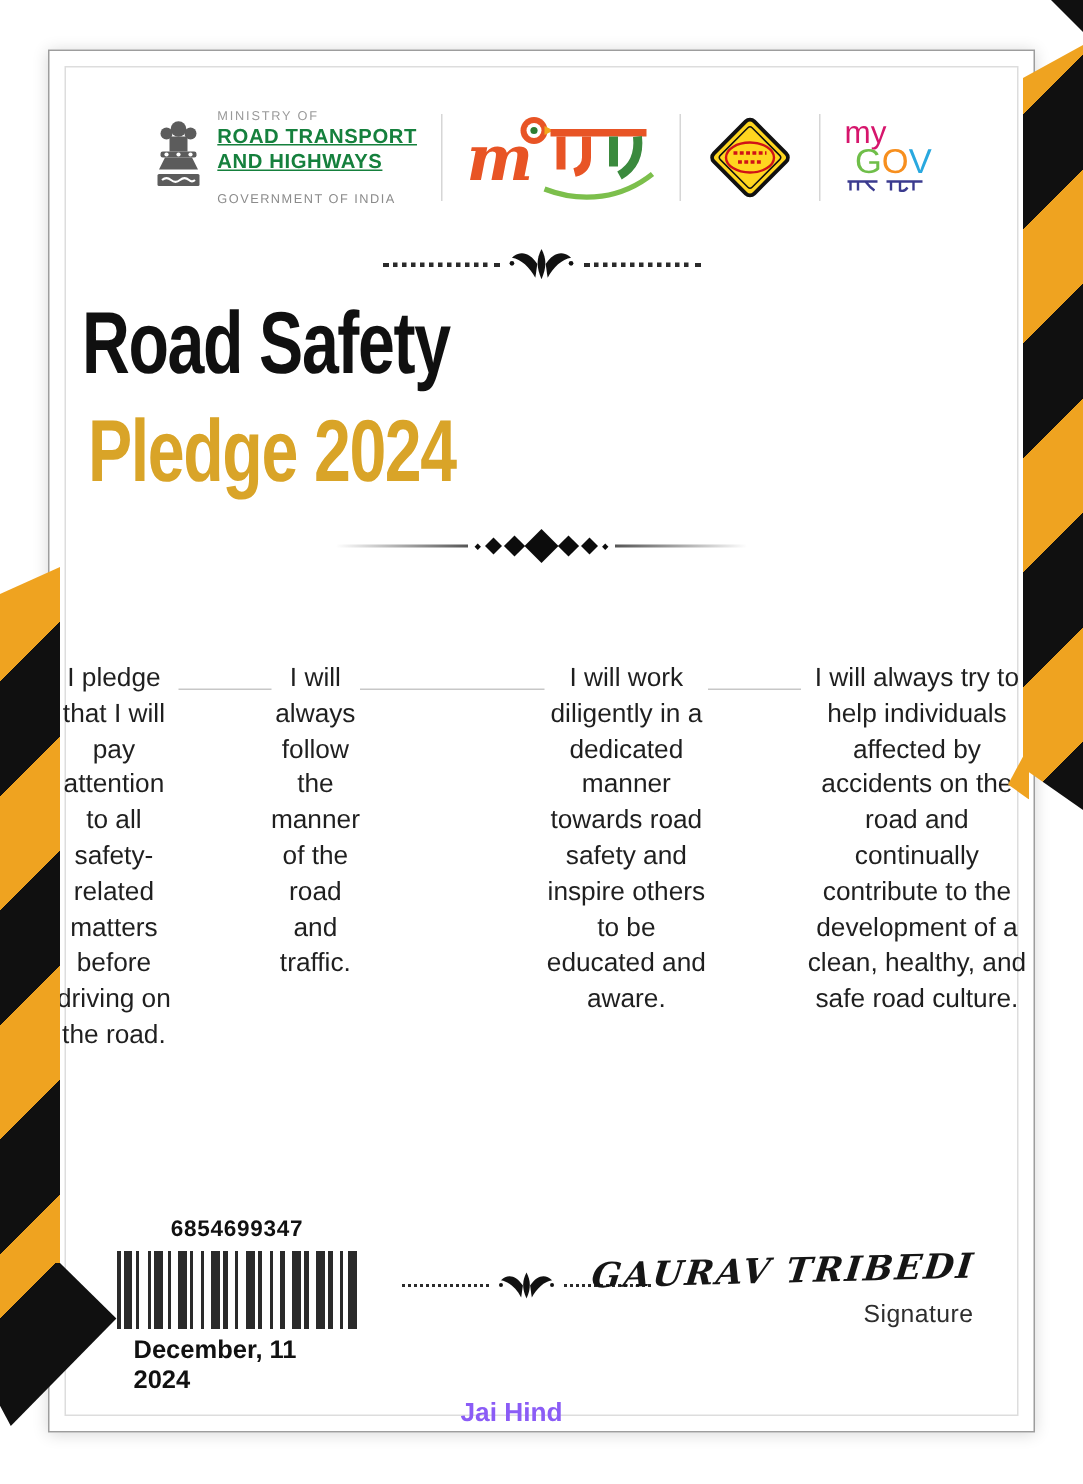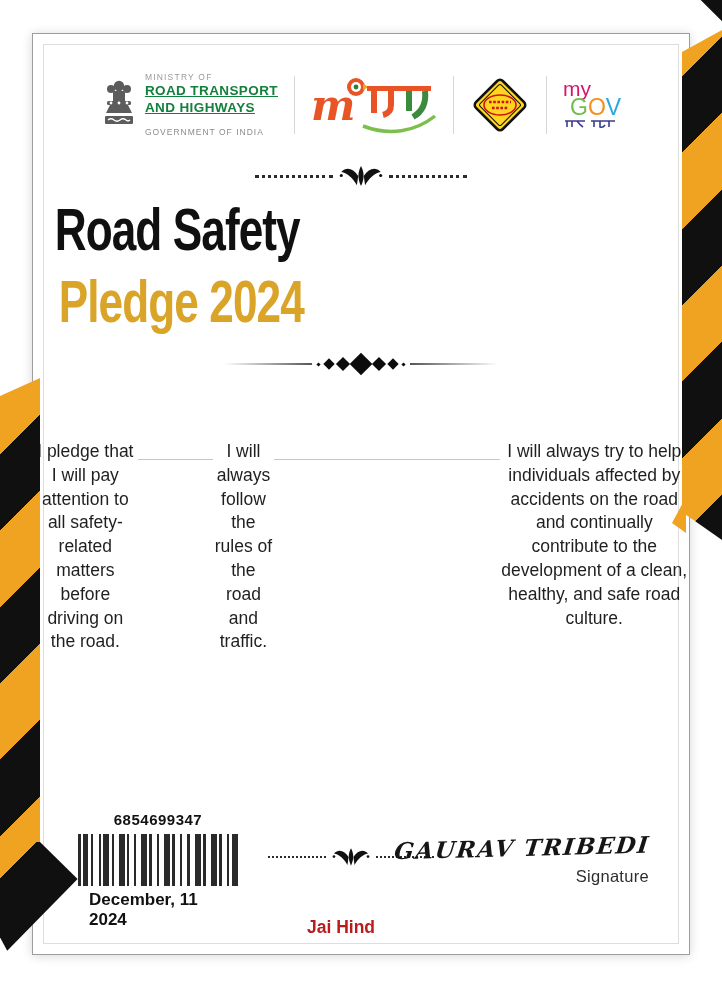--- a/index.html
+++ b/index.html
@@ -86,22 +86,22 @@
     #2a2a2a 125px 128px,#fff 128px 133px,#2a2a2a 133px 139px,#fff 139px 141px,
     #2a2a2a 141px 144px,#fff 144px 149px,#2a2a2a 149px 151px,#fff 151px 154px,#2a2a2a 154px 160px);}
   .bc-date{font-size:17px;font-weight:bold;color:#111;text-align:left;margin-left:12px;}
   .orn-mid{position:absolute;left:218px;top:40px;width:200px;}
   .orn-mid .dotline{width:58px;border-top-width:2.5px;}
   .sig-block{position:absolute;right:40px;top:28px;text-align:right;}
   .sig-name{font-size:23px;color:#151515;font-weight:600;letter-spacing:1.5px;
             font-family:"DejaVu Serif",serif;font-style:italic;
             transform:skewX(-8deg) rotate(-1.5deg);display:inline-block;}
   .sig-label{font-size:16.5px;color:#2e2e2e;margin-top:6px;letter-spacing:.3px;}
-  .jai-hind{position:absolute;left:0;right:40px;top:111px;text-align:center;
-            font-size:17.5px;font-weight:bold;color:#b91c1c;}
+  .jai-hind{position:absolute;left:0;right:40px;top:125px;text-align:center;
+            font-size:17.5px;font-weight:bold;color:#8b5cf6;}
 </style>
 </head>
 <body>
 
 <div class="stage">
 
   <div class="hz hz-right"></div>
   <div class="hz hz-corner-tr"></div>
   <div class="hz hz-tip-right"></div>
   <div class="hz hz-left"></div>
@@ -199,23 +199,24 @@
       <span class="dd dd-lg"></span>
       <span class="dd dd-md"></span>
       <span class="dd dd-sm"></span>
       <span class="dd dd-dot"></span>
       <div class="dline-r"></div>
     </div>
 
     <div class="pledges">
       <p class="pledge p1">I pledge that I will pay attention to all safety-related matters before driving on the road.</p>
       <hr class="sep">
-      <p class="pledge p2">I will always follow the rules of the road and traffic.</p>
-      <hr class="sep">
-      <hr class="sep">
+      <p class="pledge p2">I will always follow the manner of the road and traffic.</p>
+      <hr class="sep">
+      <hr class="sep">
+      <p class="pledge p4">I will work diligently in a dedicated manner towards road safety and inspire others to be educated and aware.</p>
       <hr class="sep">
       <p class="pledge p5">I will always try to help individuals affected by accidents on the road and continually contribute to the development of a clean, healthy, and safe road culture.</p>
     </div>
 
     <div class="footer">
       <div class="bc-block">
         <div class="bc-num">6854699347</div>
         <div class="barcode"></div>
         <div class="bc-date">December, 11 2024</div>
       </div>

